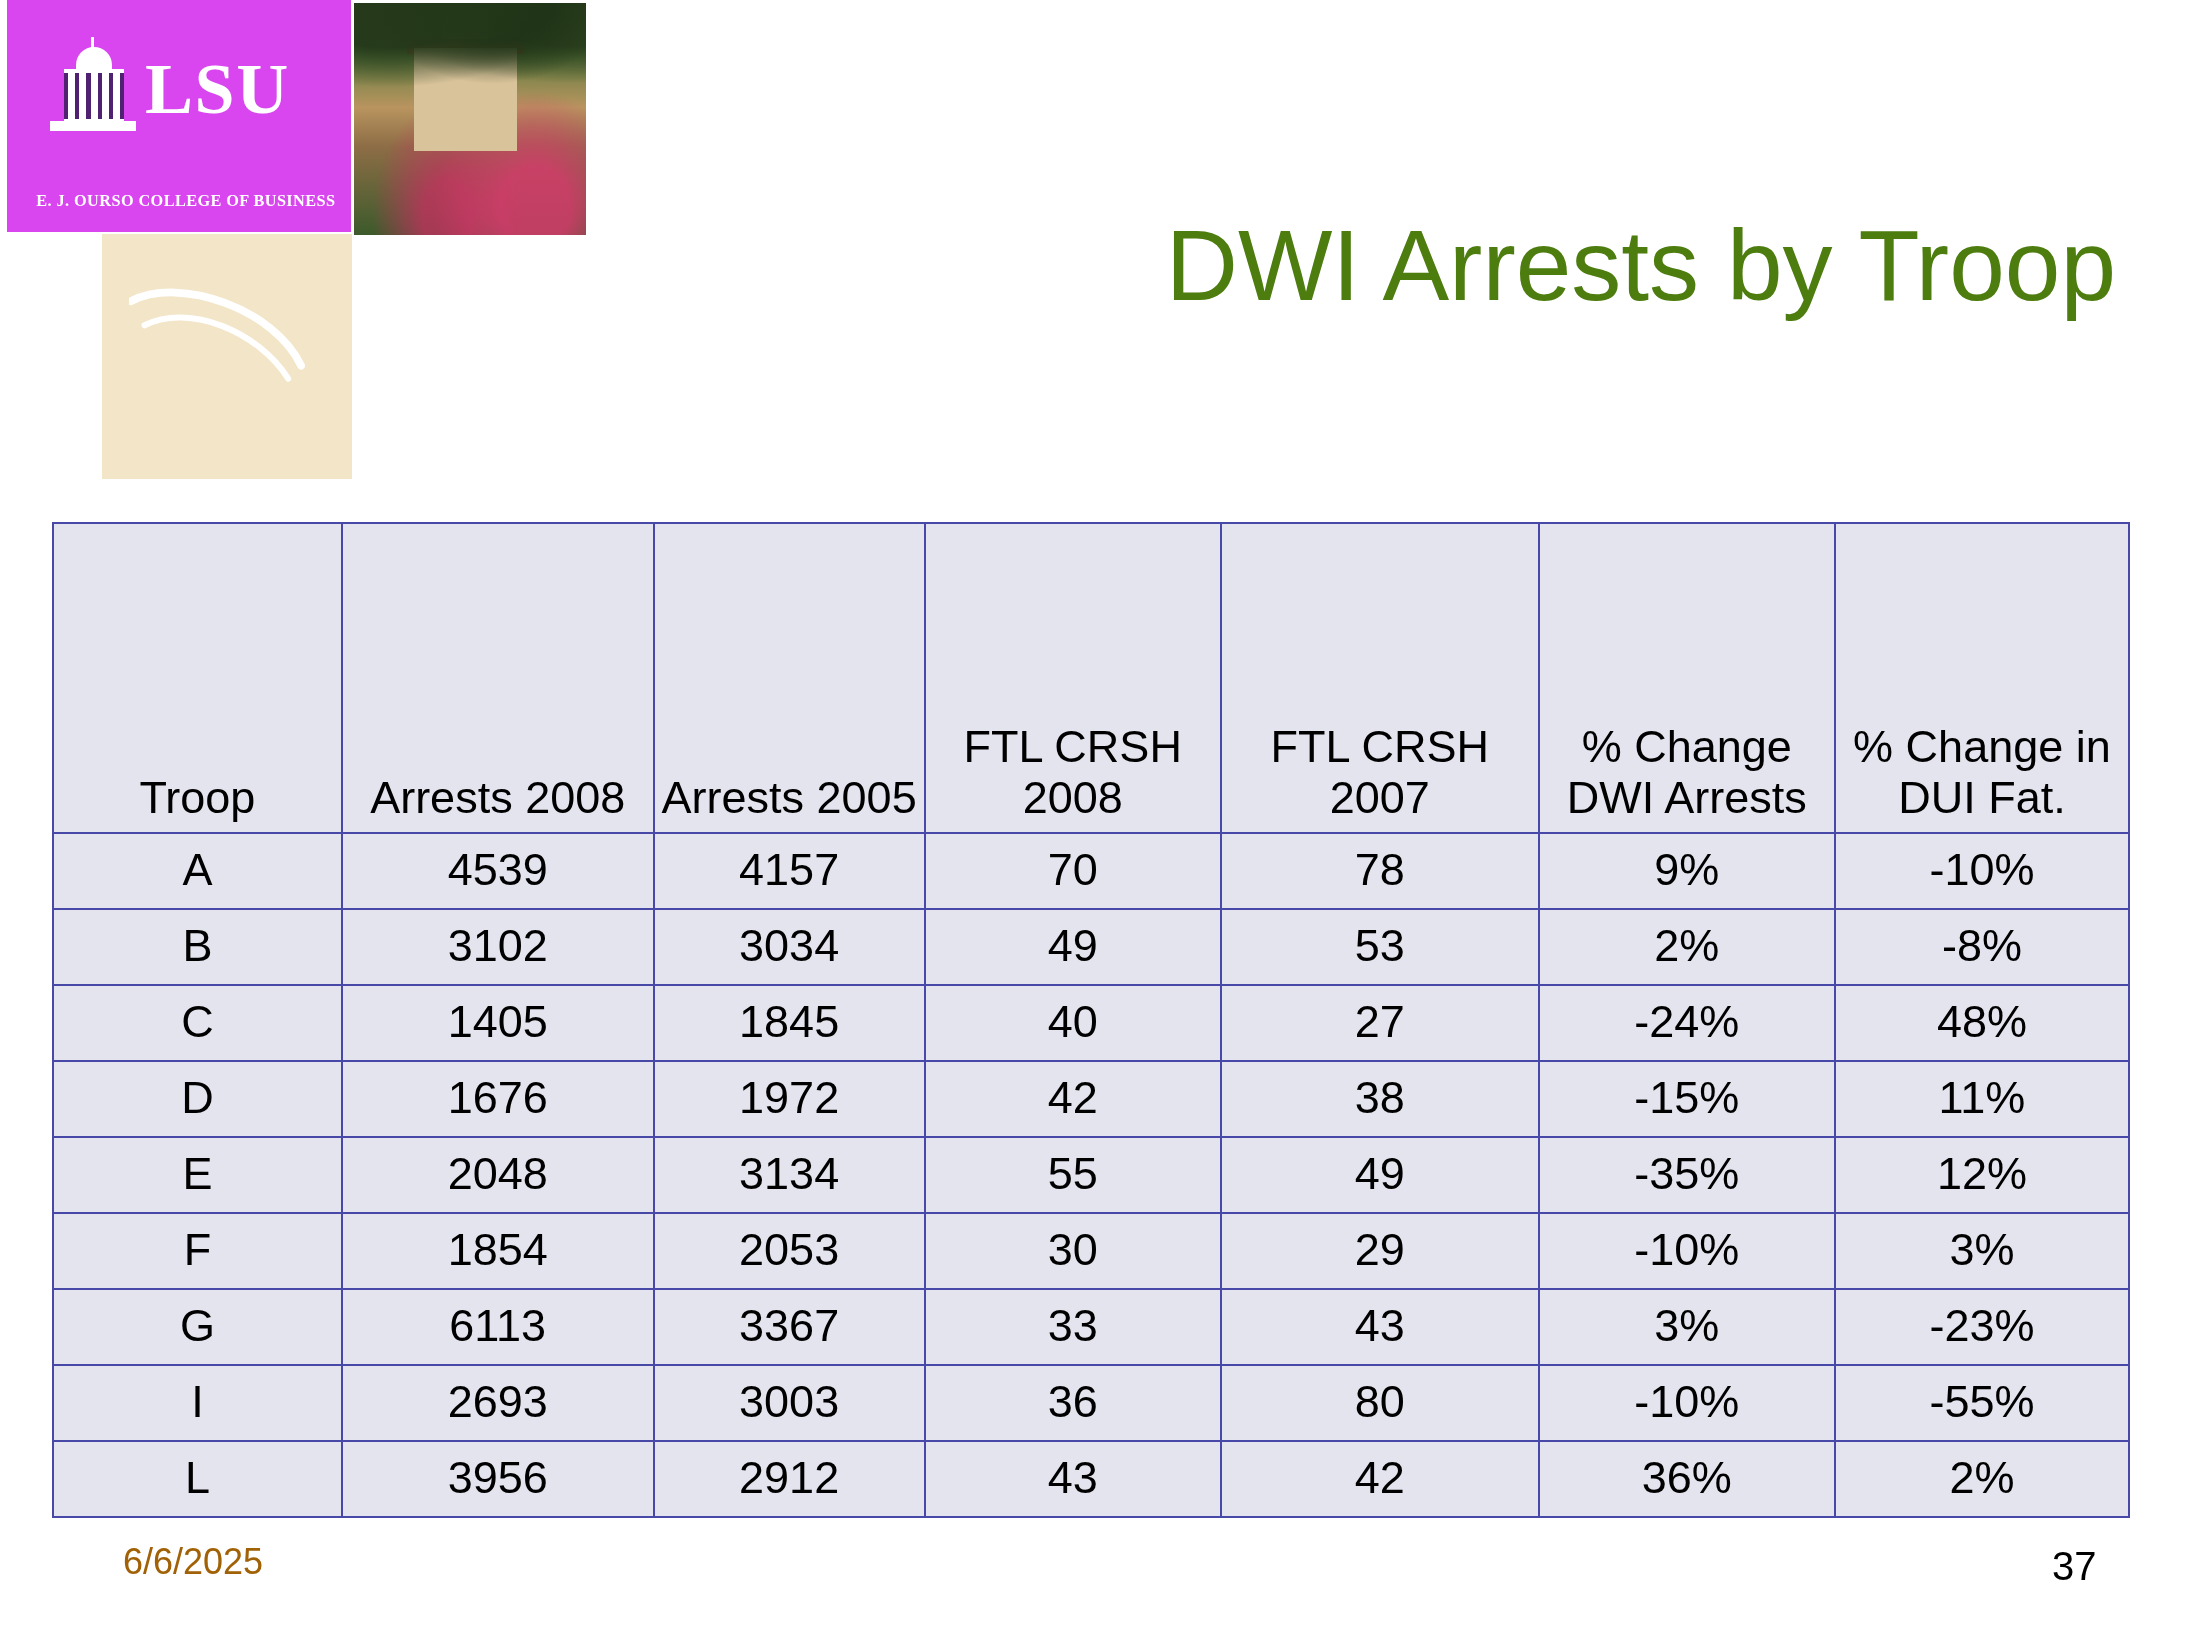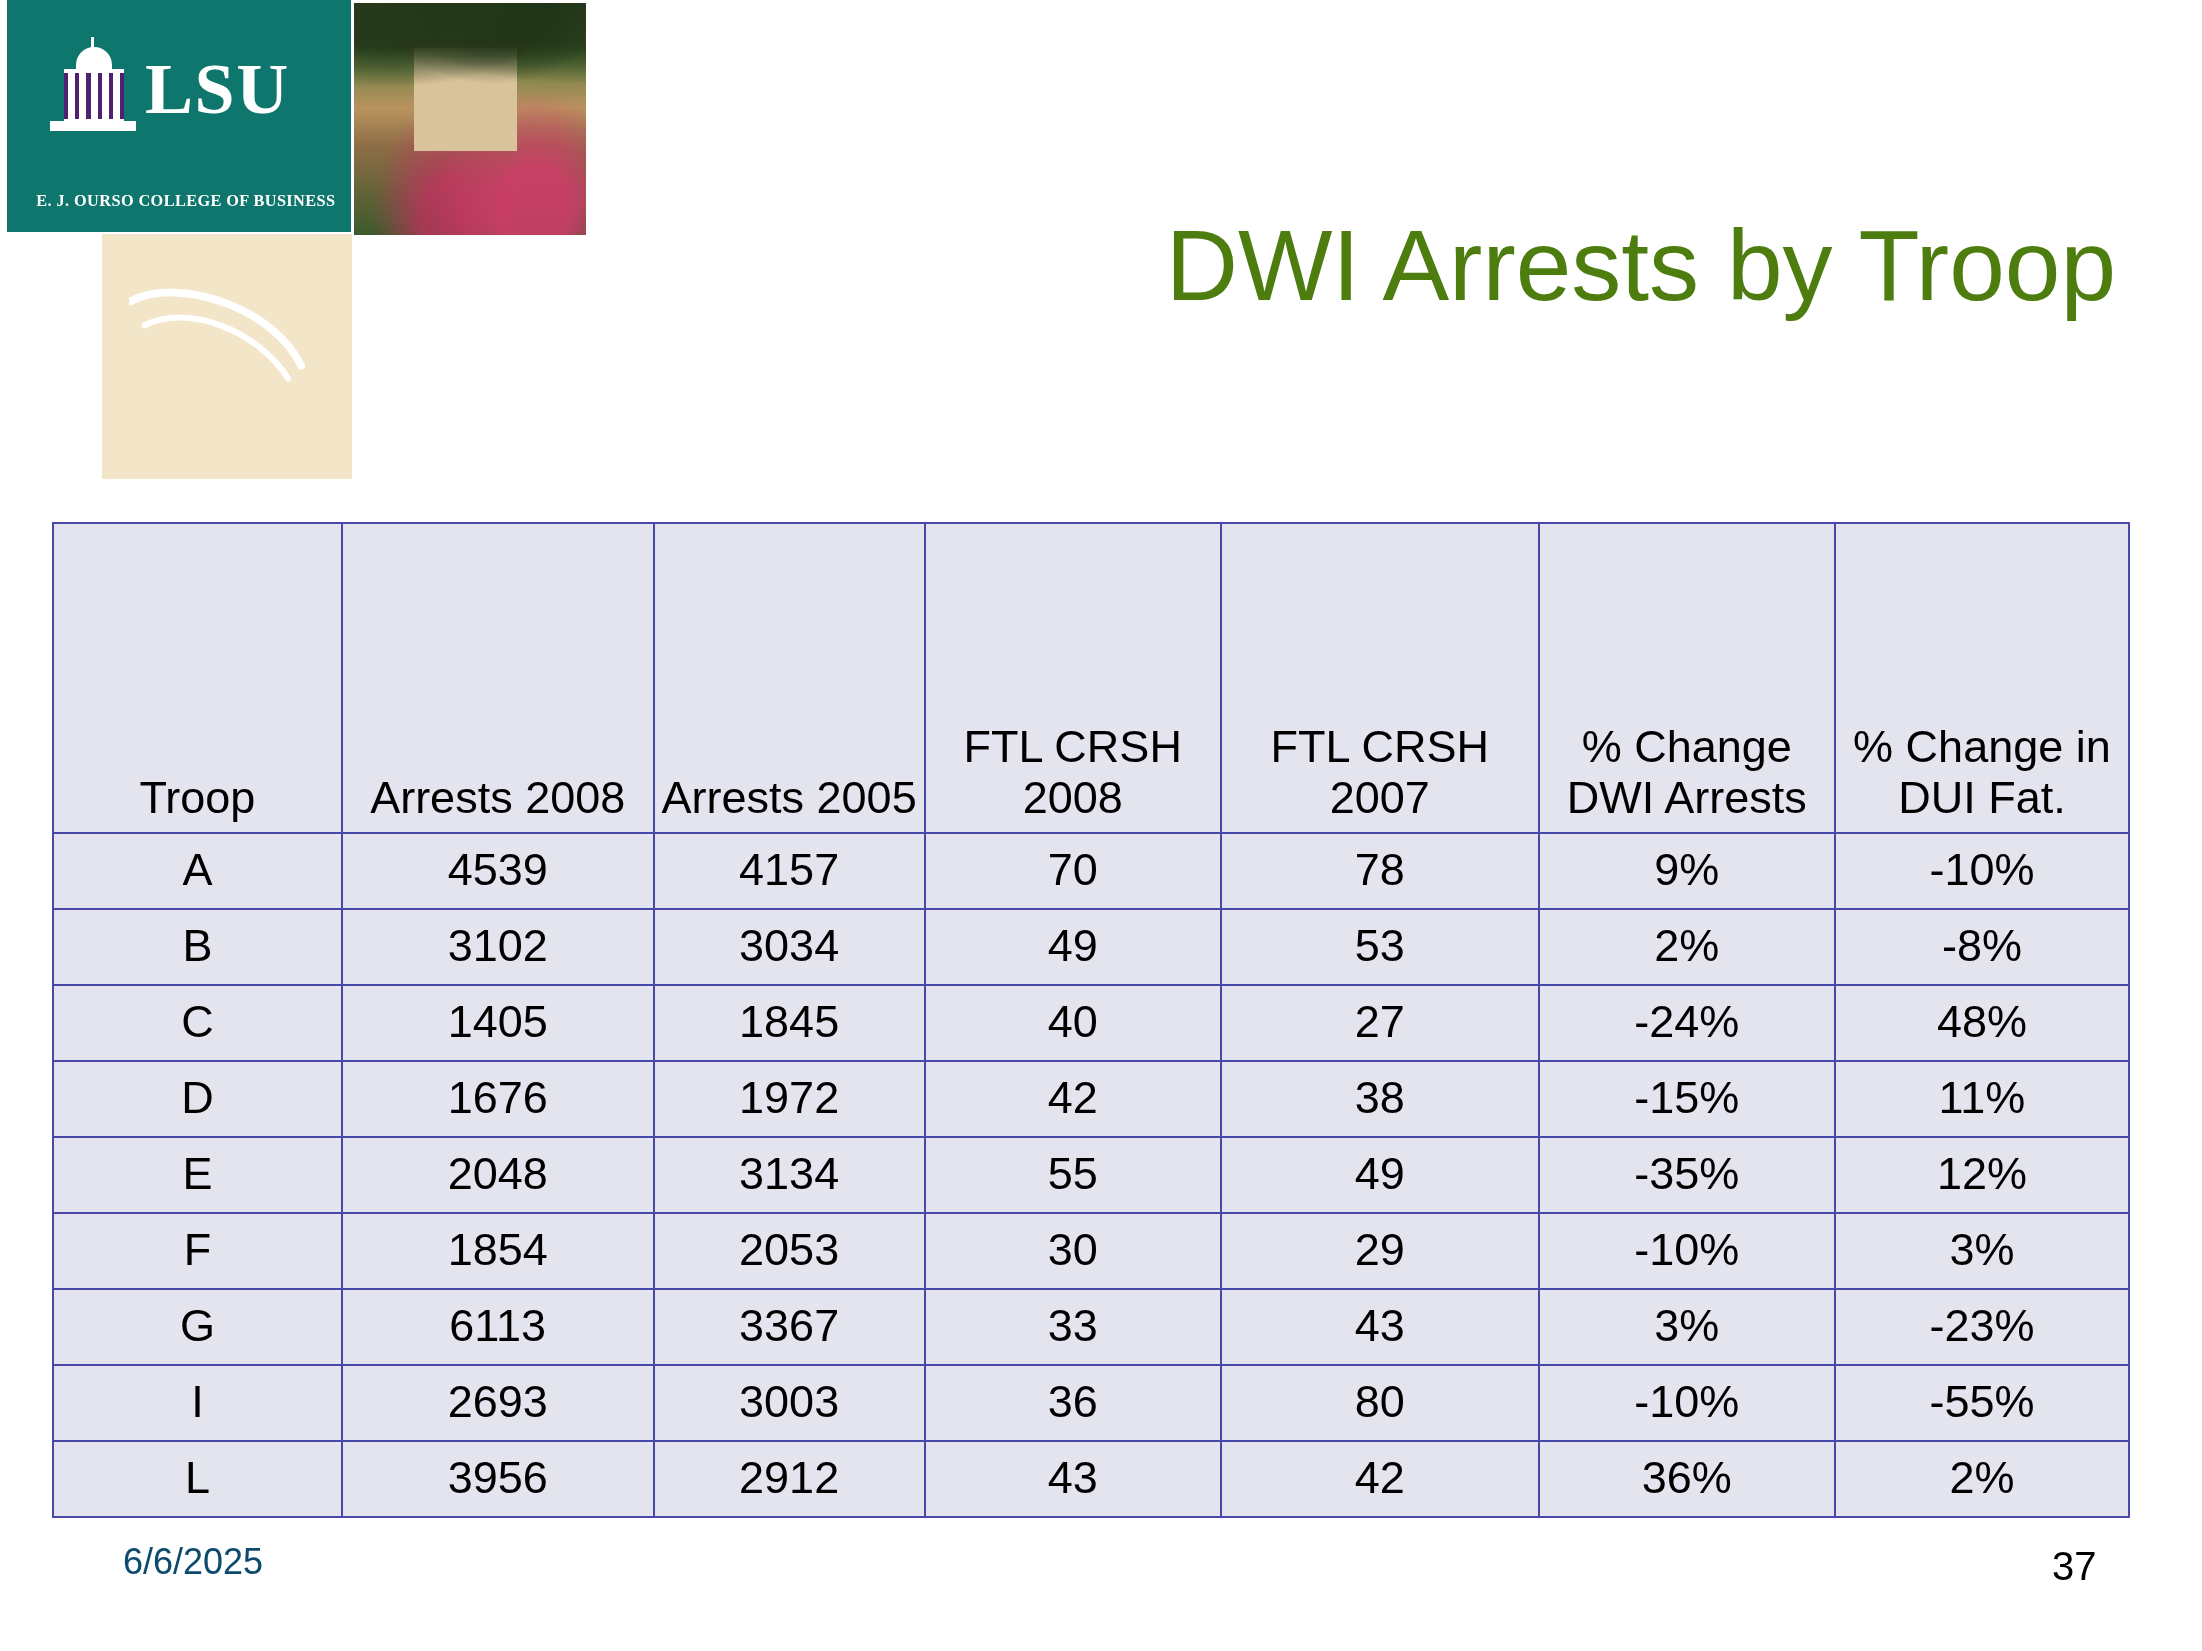--- a/index.html
+++ b/index.html
@@ -22,21 +22,21 @@
     top: 0;
     width: 594px;
     height: 482px;
   }
   #lsu-logo {
     position: absolute;
     left: 6.9px;
     top: 0;
     width: 344px;
     height: 232px;
-    background: #0f766e;
+    background: #d946ef;
     overflow: hidden;
   }
   #lsu-mark {
     position: absolute;
     left: 43px;
     top: 47px;
     width: 86px;
     height: 99px;
   }
   #lsu-dome {
@@ -230,21 +230,21 @@
   .col-f2007 { width: 305px; }
   .col-pdwi  { width: 284px; }
   .col-pdui  { width: 282px; }
 
   
   #footer-date {
     position: absolute;
     left: 123px;
     top: 1541px;
     font-size: 36px;
-    color: #0c4a6e;
+    color: #a16207;
   }
   #slide-number {
     position: absolute;
     left: 2052px;
     top: 1544px;
     font-size: 40px;
     color: #000000;
   }
 </style>
 </head>

